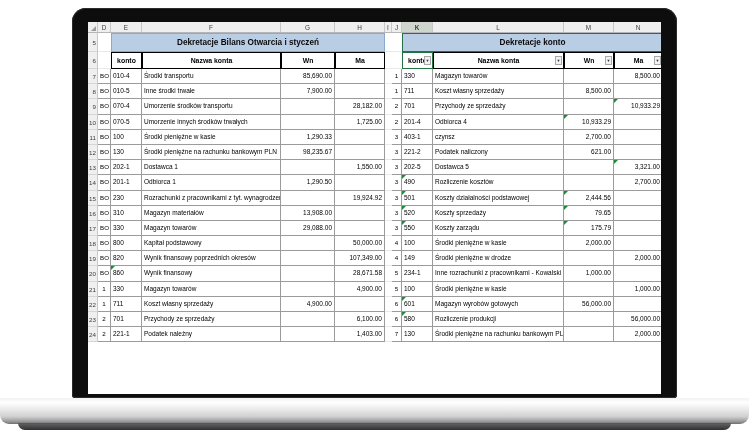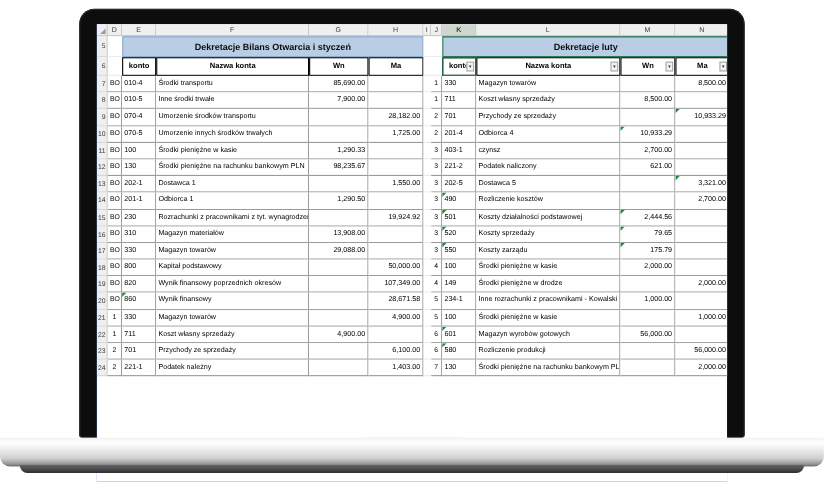--- a/index.html
+++ b/index.html
@@ -21,22 +21,22 @@
     position: absolute;
     left: 72px; top: 8px;
     width: 605px; height: 390px;
     background: #0d0d0d;
     border-radius: 14px 14px 3px 3px;
     box-shadow: inset 0 0 0 1px #2b2b2b;
   }
   #laptop-screen {
     position: absolute;
     left: 88px; top: 22px;
-    width: 573px; height: 416px;
-    background: #3b82f6;
+    width: 573px; height: 372px;
+    background: #1d4ed8;
     overflow: hidden;
   }
   #laptop-base {
     position: absolute;
     left: 0px; top: 398px;
     width: 749px; height: 26px;
     border-radius: 0 0 9px 9px;
     background: linear-gradient(to bottom,
       #f2f2f2 0%, #ffffff 18%, #e9e9e9 45%,
       #cfcfcf 72%, #9a9a9a 90%, #6e6e6e 100%);
@@ -198,21 +198,21 @@
         <div class="colhead w-m">M</div>
         <div class="colhead w-n">N</div>
       </div>
 
       <div class="grid-row" style="height:19px">
         <div class="rowhead" style="line-height:19px">5</div>
         <div class="cell spacer w-d"></div>
         <div class="title-band" style="flex:0 0 274px">Dekretacje Bilans Otwarcia i styczeń</div>
         <div class="cell spacer w-i"></div>
         <div class="cell spacer w-j"></div>
-        <div class="title-band selbox" style="flex:0 0 261px">Dekretacje luty</div>
+        <div class="title-band selbox" style="flex:0 0 261px">Dekretacje konto</div>
       </div>
 
       <div class="grid-row" style="height:17px">
         <div class="rowhead" style="line-height:17px">6</div>
         <div class="cell spacer w-d"></div>
         <div class="hdr-cell w-e">konto</div>
         <div class="hdr-cell w-f">Nazwa konta</div>
         <div class="hdr-cell w-g">Wn</div>
         <div class="hdr-cell w-h">Ma</div>
         <div class="cell spacer w-i"></div>

